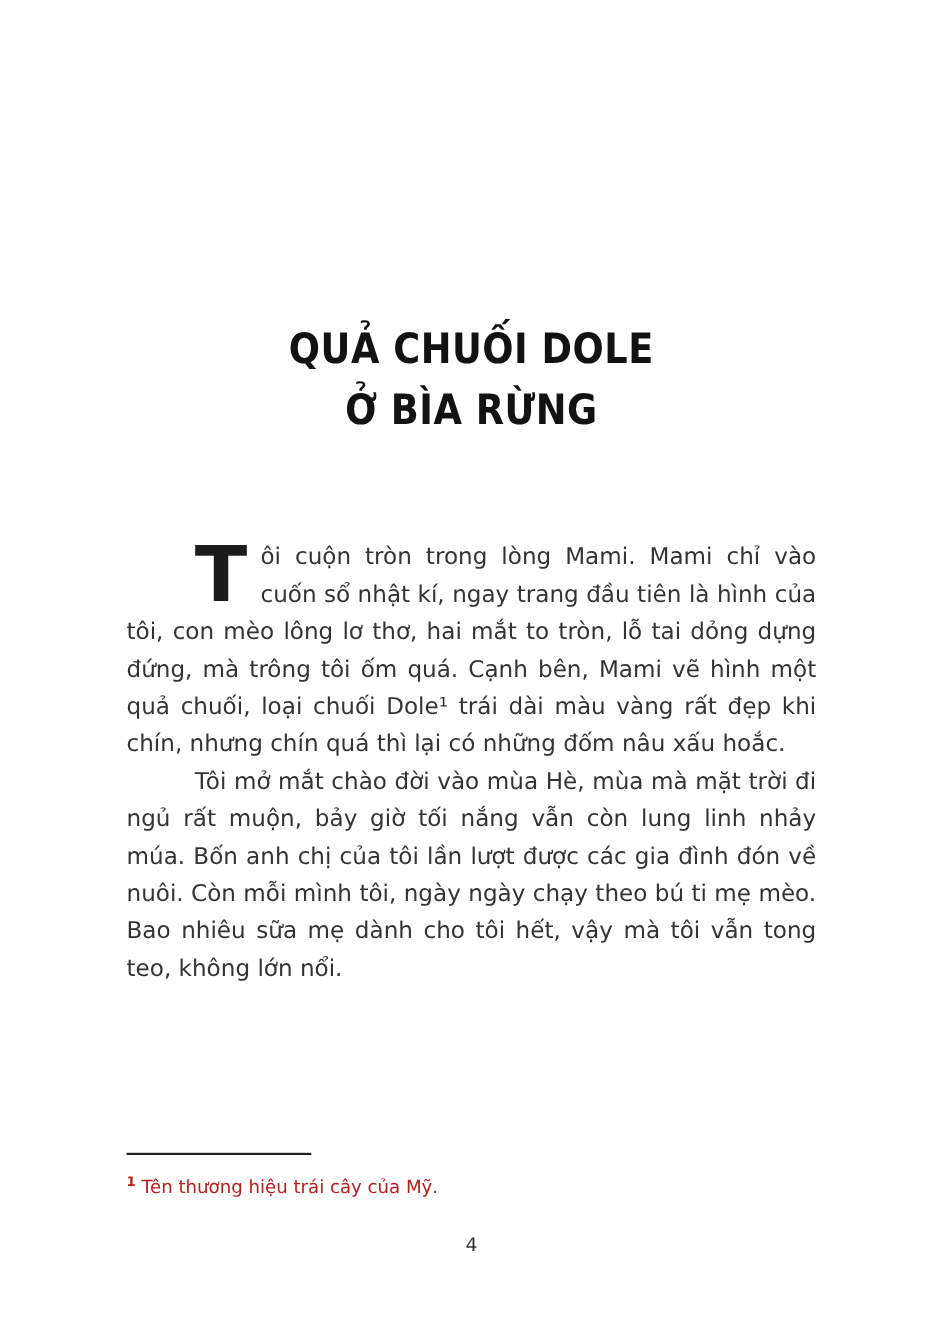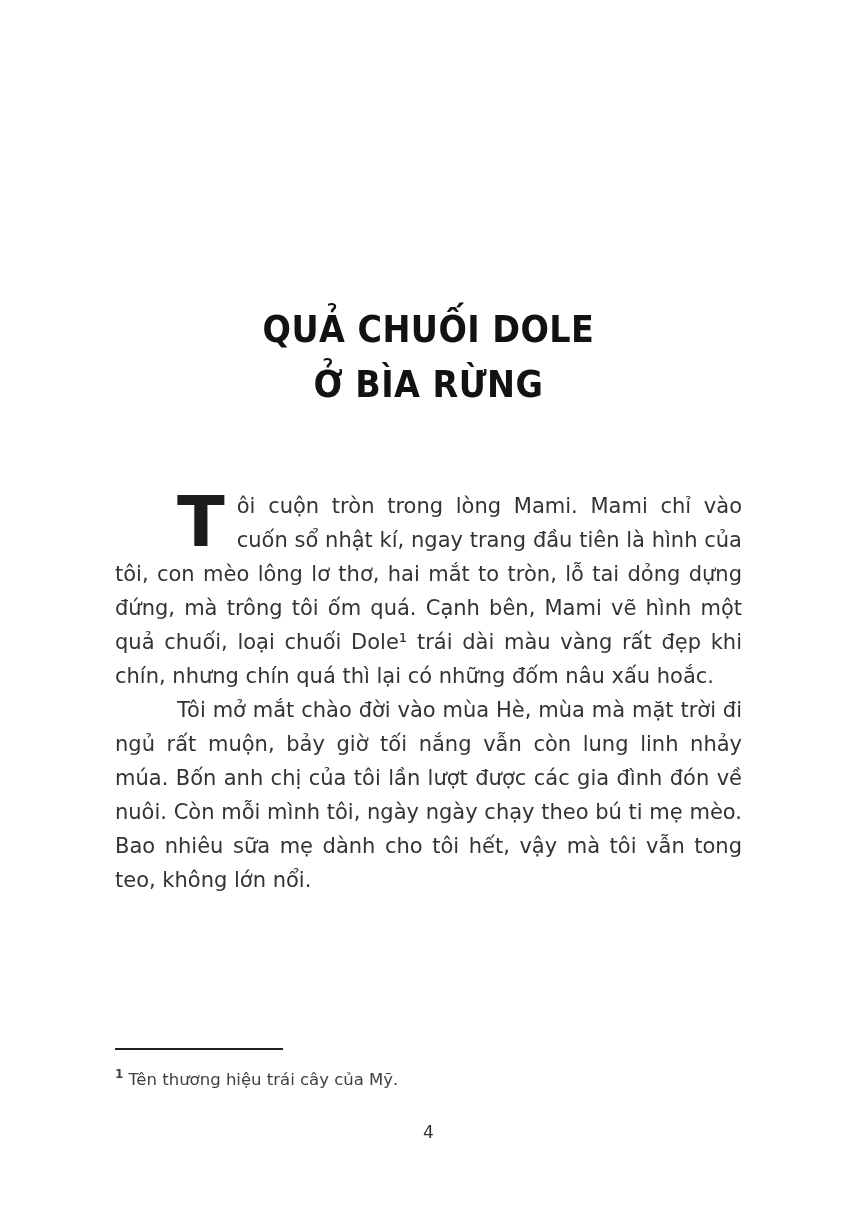--- a/index.html
+++ b/index.html
@@ -15,21 +15,21 @@
     margin: 0 auto;
     overflow: hidden;
     font-family: "DejaVu Sans", "Liberation Sans", sans-serif;
     color: #2e2e2e;
   }
   .title {
     position: absolute;
     top: 290px;
     left: 0;
     right: 0;
-    margin: 12px;
+    margin: 0;
     text-align: center;
     font-weight: 900;
     font-size: 38px;
     line-height: 55px;
     color: #121212;
   }
   .title-line {
     display: block;
     transform: scaleX(0.88);
     letter-spacing: 0.5px;
@@ -57,21 +57,21 @@
     line-height: 56px;
     font-weight: 700;
     color: #1c1c1c;
     margin: 5px 12px 0 62px;
   }
   .footnote {
     position: absolute;
     left: 115px;
     top: 1048px;
     width: 627px;
-    color: #404040;
+    color: #b91c1c;
   }
   .footnote-rule {
     width: 168px;
     height: 2px;
     background: #222222;
     margin: 0 0 12px 0;
   }
   .footnote-text {
     margin: 0;
     font-size: 16.5px;

